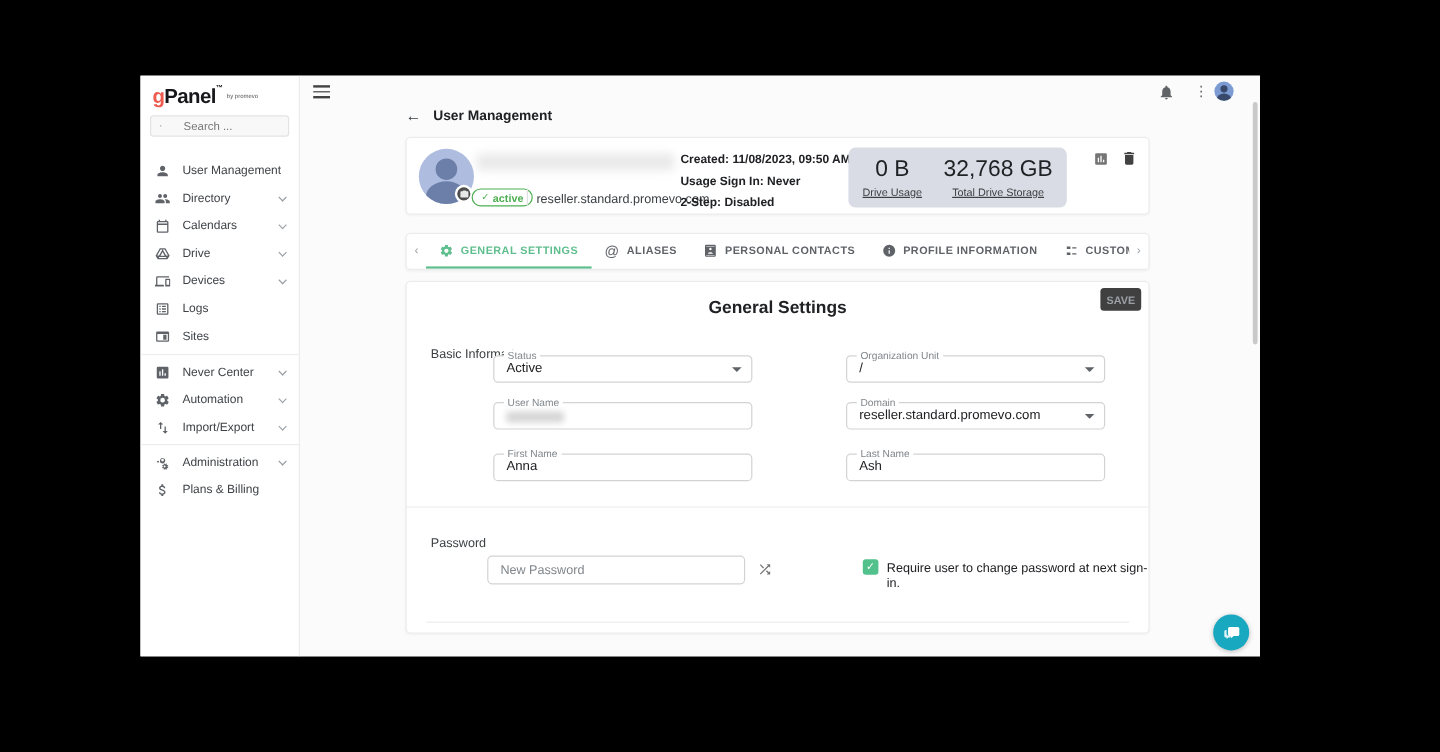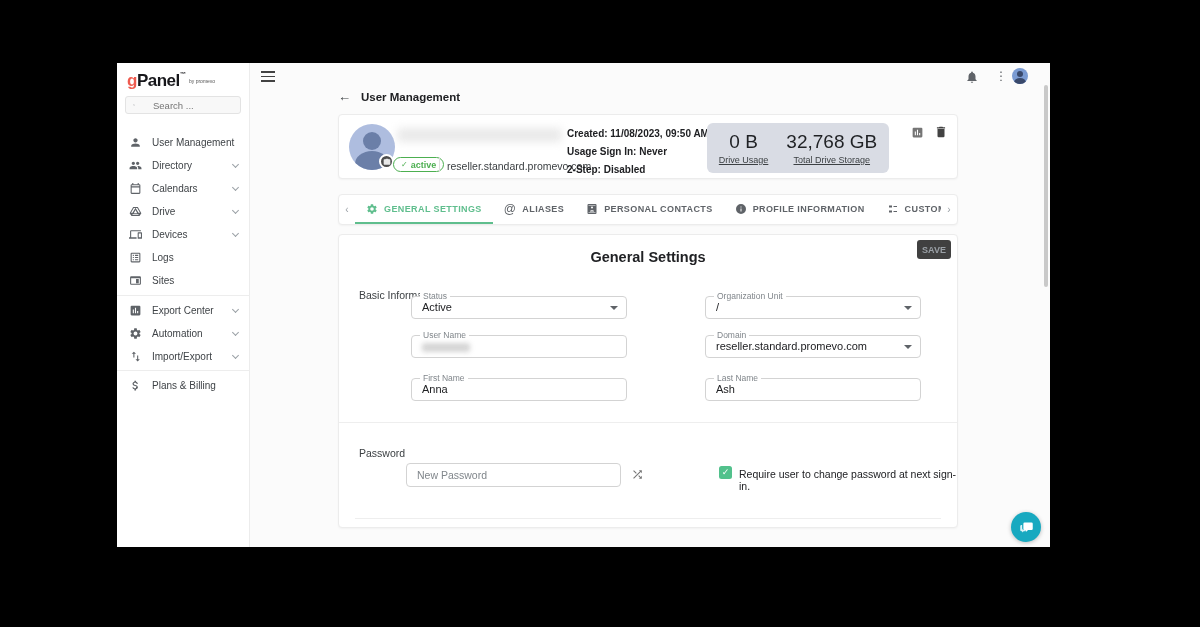--- a/index.html
+++ b/index.html
@@ -157,21 +157,21 @@
         </div>
       </div>
 
       <div class="sdiv" style="top:232px;"></div>
 
       <div class="navgroup" style="top:236px;">
         <div class="nav-item">
           <svg class="ic" viewBox="0 0 24 24">
               <path d="M19 3H5a2 2 0 00-2 2v14a2 2 0 002 2h14a2 2 0 002-2V5a2 2 0 00-2-2zM9 17H7v-7h2v7zm4 0h-2V7h2v10zm4 0h-2v-4h2v4z"></path>
             </svg>
-          <span class="lbl">Export Center</span>
+          <span class="lbl">Never Center</span>
           <span class="chev"></span>
         </div>
         <div class="nav-item">
           <svg class="ic" viewBox="0 0 24 24">
               <path d="M19.14 12.94c.04-.3.06-.61.06-.94s-.02-.64-.07-.94l2.03-1.58a.49.49 0 00.12-.61l-1.92-3.32a.49.49 0 00-.59-.22l-2.39.96c-.5-.38-1.03-.7-1.62-.94l-.36-2.54a.48.48 0 00-.48-.41h-3.84c-.24 0-.43.17-.47.41l-.36 2.54c-.59.24-1.13.57-1.62.94l-2.39-.96a.49.49 0 00-.59.22L2.73 8.87c-.12.21-.08.47.12.61l2.03 1.58c-.05.3-.09.63-.09.94s.02.64.07.94l-2.03 1.58a.49.49 0 00-.12.61l1.92 3.32c.12.22.37.29.59.22l2.39-.96c.5.38 1.03.7 1.62.94l.36 2.54c.05.24.24.41.48.41h3.84c.24 0 .44-.17.47-.41l.36-2.54c.59-.24 1.13-.56 1.62-.94l2.39.96c.22.08.47 0 .59-.22l1.92-3.32c.12-.22.07-.47-.12-.61l-2.01-1.58zM12 15.6A3.6 3.6 0 1112 8.4a3.6 3.6 0 010 7.2z"></path>
             </svg>
           <span class="lbl">Automation</span>
           <span class="chev"></span>
         </div>
         <div class="nav-item">
@@ -179,20 +179,27 @@
               <path d="M9 3L5 7h3v7h2V7h3L9 3zm7 18l4-4h-3v-7h-2v7h-3l4 4z"></path>
             </svg>
           <span class="lbl">Import/Export</span>
           <span class="chev"></span>
         </div>
       </div>
 
       <div class="sdiv" style="top:307px;"></div>
 
       <div class="navgroup" style="top:311px;">
+        <div class="nav-item">
+          <svg class="ic" viewBox="0 0 24 24">
+              <path d="M15.9 10.1a4 4 0 10-7.8-1.9 4 4 0 007.8 1.9zm-4-4.1a2 2 0 110 4.2 2 2 0 010-4.2zM5 9a1.5 1.5 0 100 3 1.5 1.5 0 000-3zm14.5 8.5l1.3-.4-.5-1.6-1.3.4-.8-.9.4-1.3-1.6-.5-.4 1.3h-1.2l-.4-1.3-1.6.5.4 1.3-.8.9-1.3-.4-.5 1.6 1.3.4v1.2l-1.3.4.5 1.6 1.3-.4.8.9-.4 1.3 1.6.5.4-1.3h1.2l.4 1.3 1.6-.5-.4-1.3.8-.9 1.3.4.5-1.6-1.3-.4v-1.2zm-4.4 2.1a1.5 1.5 0 110-3 1.5 1.5 0 010 3z"></path>
+            </svg>
+          <span class="lbl">Administration</span>
+          <span class="chev"></span>
+        </div>
         <div class="nav-item">
           <svg class="ic" viewBox="0 0 24 24">
               <path d="M11.8 10.9c-2.27-.59-3-1.2-3-2.15 0-1.09 1.01-1.85 2.7-1.85 1.78 0 2.44.85 2.5 2.1h2.21c-.07-1.72-1.12-3.3-3.21-3.81V3h-3v2.16c-1.94.42-3.5 1.68-3.5 3.61 0 2.31 1.91 3.46 4.7 4.13 2.5.6 3 1.48 3 2.41 0 .69-.49 1.79-2.7 1.79-2.06 0-2.87-.92-2.98-2.1H6.32c.12 2.19 1.76 3.42 3.68 3.83V21h3v-2.15c1.95-.37 3.5-1.5 3.5-3.55 0-2.84-2.43-3.81-4.7-4.4z"></path>
             </svg>
           <span class="lbl">Plans &amp; Billing</span>
         </div>
       </div>
     </div>
 
     <div class="content">

